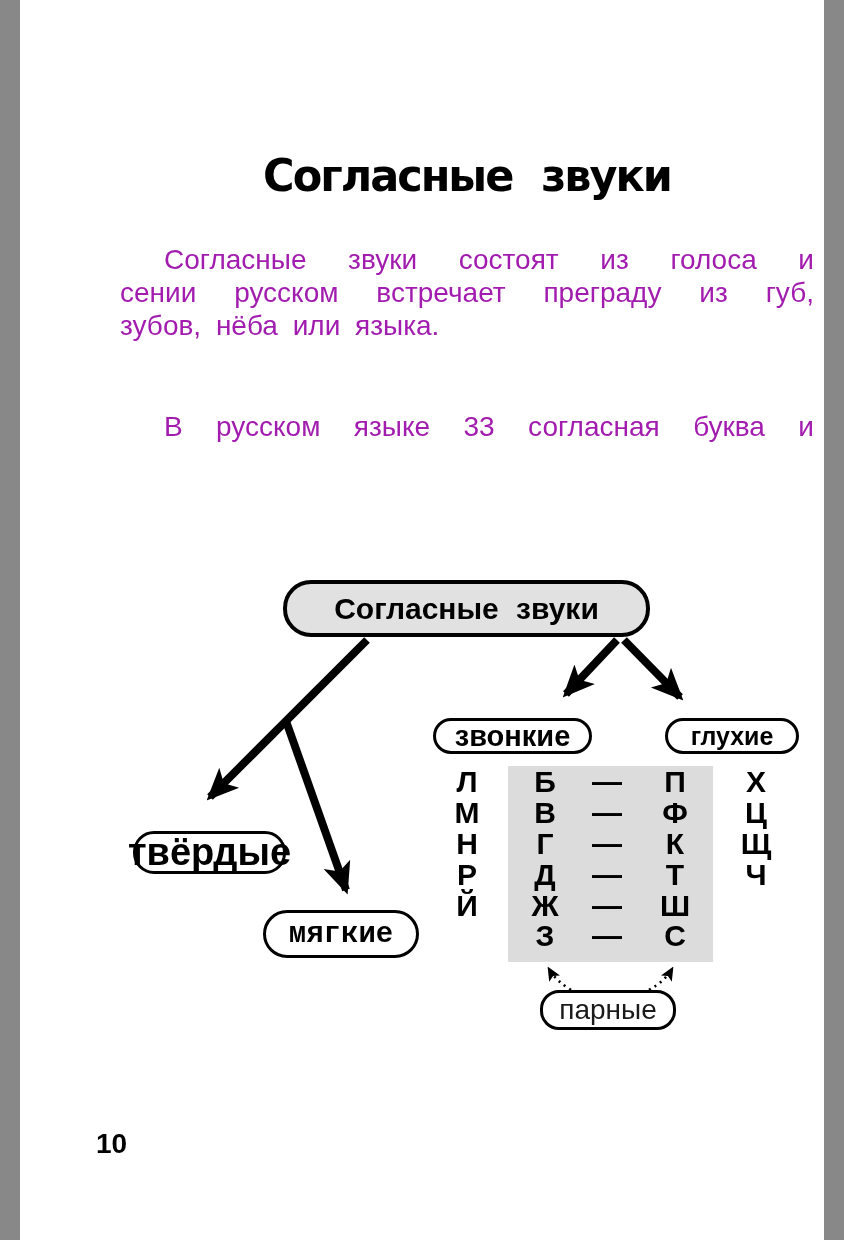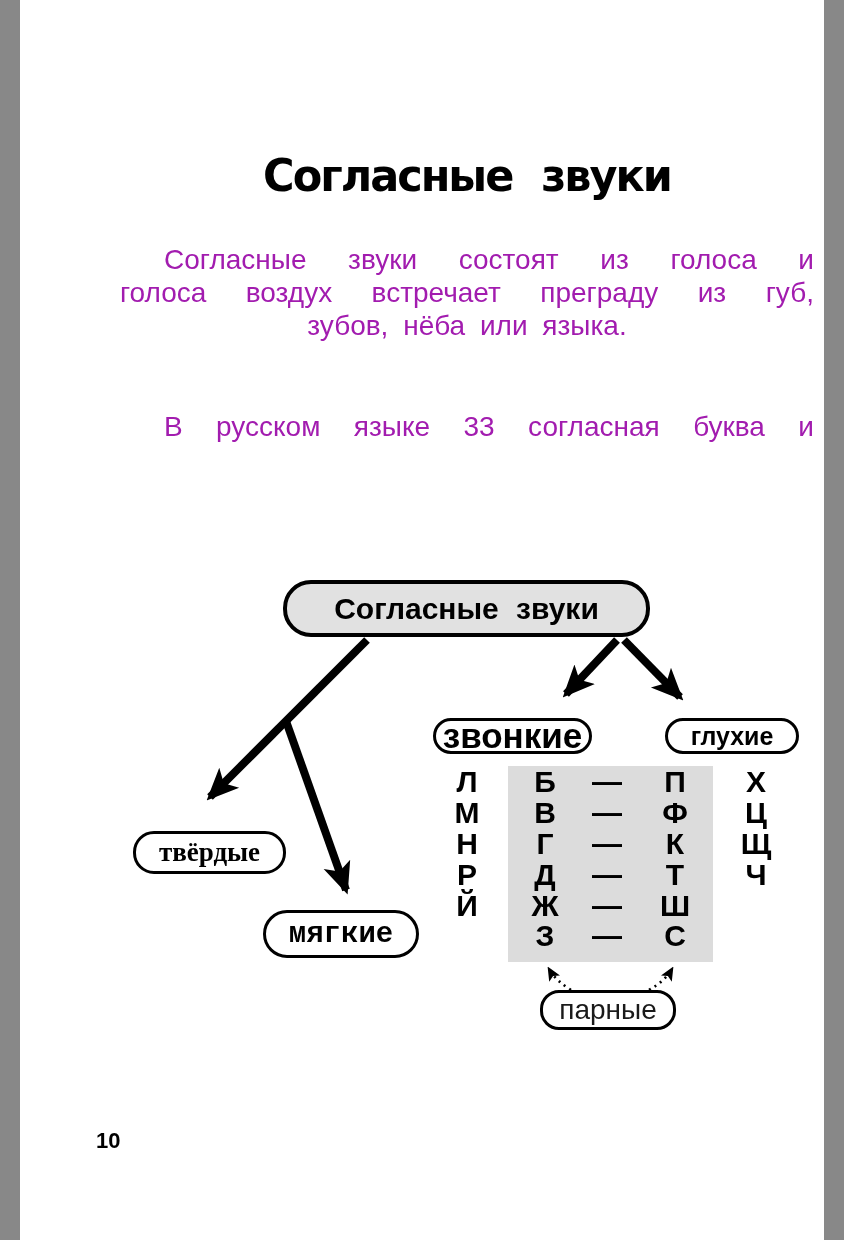--- a/index.html
+++ b/index.html
@@ -30,44 +30,44 @@
   
   .textblock {
     position:absolute; left:100px; width:694px;
     font-size:28px; line-height:33px;
     word-spacing:7px;
     color:#a21caf;
   }
   .p1 { top:243px; }
   .p2 { top:410px; }
   .jline { text-align:justify; text-align-last:justify; }
-  .lline { text-align:center; }
+  .lline { text-align:left; }
   .indent { padding-left:44px; }
 
   
   .diagram { position:absolute; inset:0; }
 
   .node {
     position:absolute;
     background:#fff;
     border:3.5px solid #000;
     display:flex; align-items:center; justify-content:center;
     font-weight:bold;
     color:#000;
     white-space:nowrap;
   }
   .node-root {
     left:263px; top:580px; width:367px; height:57px;
     border-width:4px; border-radius:28px;
     background:#e1e1e1;
     font-size:30px; word-spacing:9px;
   }
-  .node-voiced   { left:413px; top:718px; width:159px; height:36px; border-radius:18px; font-size:35px; }
+  .node-voiced   { left:413px; top:718px; width:159px; height:36px; border-radius:18px; font-size:29px; }
   .node-voiceless{ left:645px; top:718px; width:134px; height:36px; border-radius:18px; font-size:25px; }
-  .node-hard     { left:113px; top:831px; width:153px; height:43px; border-radius:21px; font-size:27px;font-family:Liberation Serif, serif; }
+  .node-hard     { left:113px; top:831px; width:153px; height:43px; border-radius:21px; font-size:38px; }
   .node-soft     { left:243px; top:910px; width:156px; height:48px; border-radius:24px; font-size:29px;font-family:Liberation Mono, monospace; }
   .node-paired   { left:520px; top:990px; width:136px; height:40px; border-radius:19px; font-size:28px; font-weight:normal; color:#1a1a1a;text-align:center; }
 
   .gray-panel {
     position:absolute; left:488px; top:766px; width:205px; height:196px;
     background:#dcdcdc;
   }
 
   .lt {
     position:absolute;
@@ -76,33 +76,33 @@
     line-height:1;
   }
 
   .arrow-layer {
     position:absolute; inset:0; width:844px; height:1240px;
     pointer-events:none;
   }
 
   .page-number {
     position:absolute; left:76px; top:1128px;
-    font-weight:bold; font-size:22px; color:#000;
+    font-weight:bold; font-size:28px; color:#000;
   }
 </style>
 </head>
 <body>
 
 <div class="page">
 
   <div class="title">Согласные звуки</div>
 
   <div class="textblock p1">
     <div class="jline indent">Согласные звуки состоят из голоса и</div>
-    <div class="jline">голоса воздух встречает преграду из губ,</div>
+    <div class="jline">сении русском встречает преграду из губ,</div>
     <div class="lline">зубов, нёба или языка.</div>
   </div>
 
   <div class="textblock p2">
     <div class="jline indent">В русском языке 33 согласная буква и</div>
   </div>
 
   <div class="diagram">
 
     <div class="gray-panel"></div>

